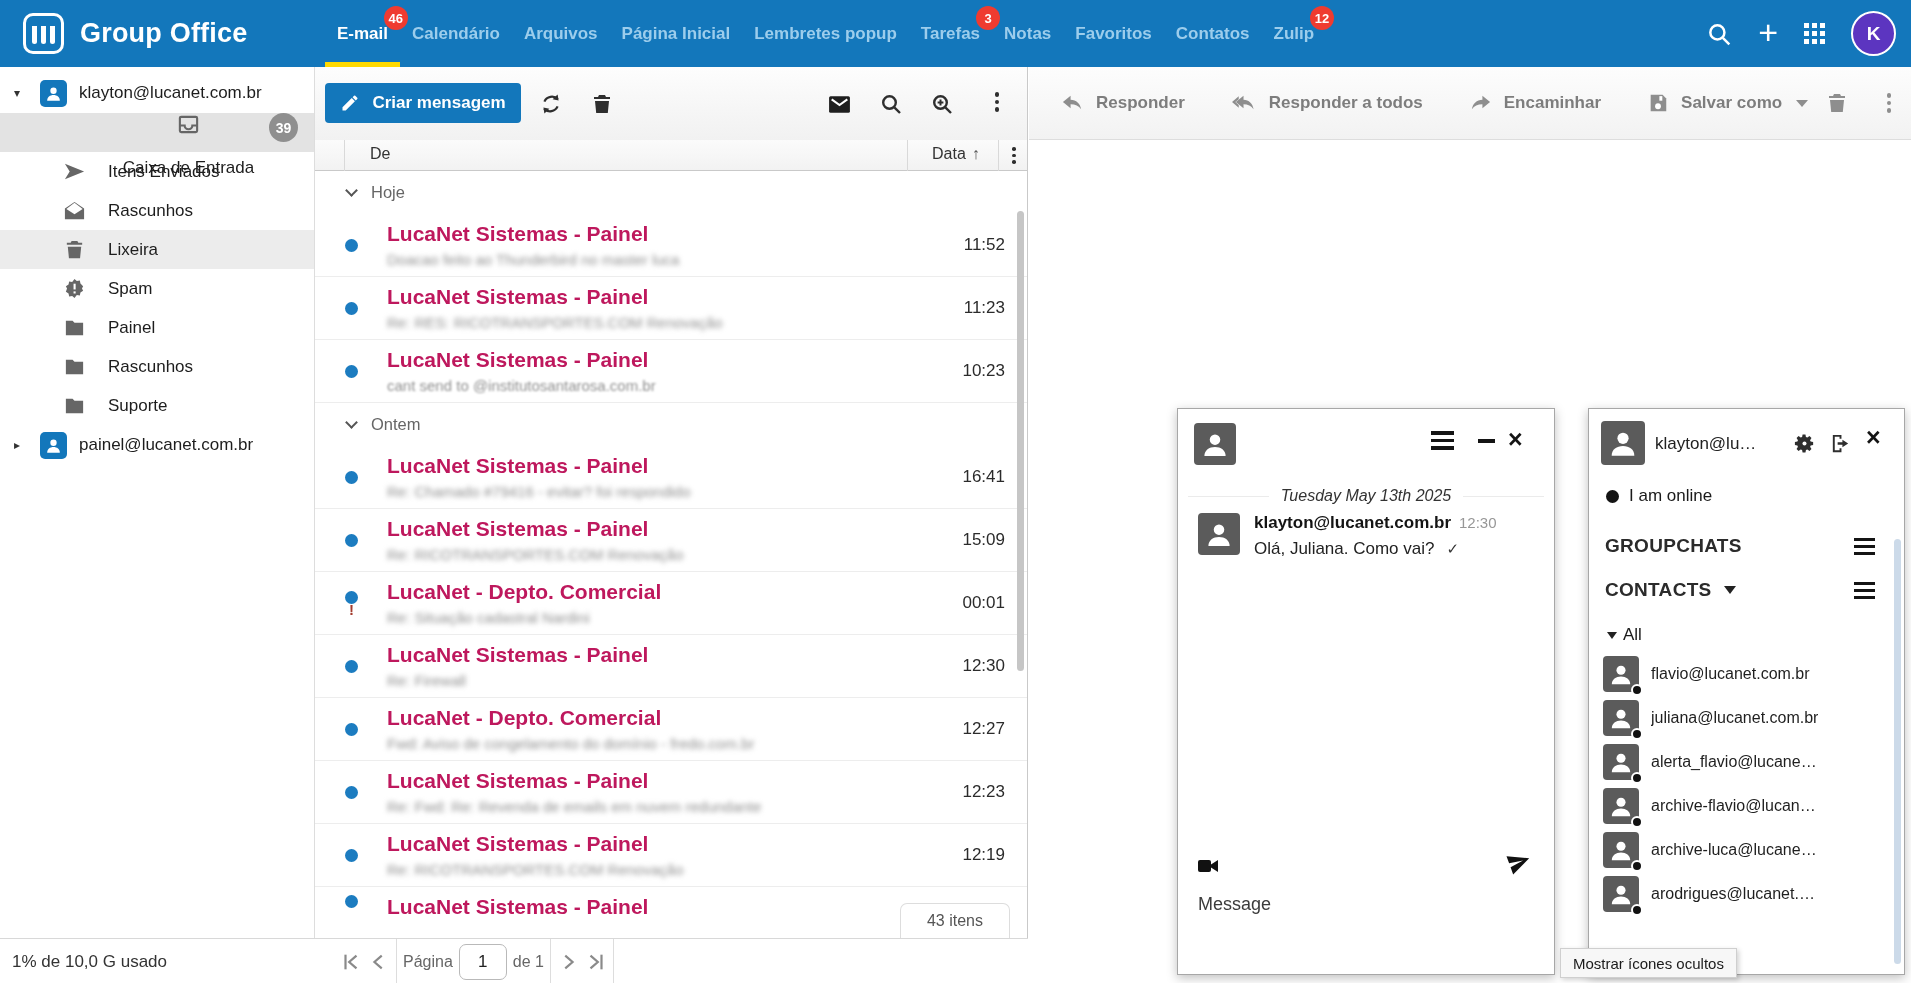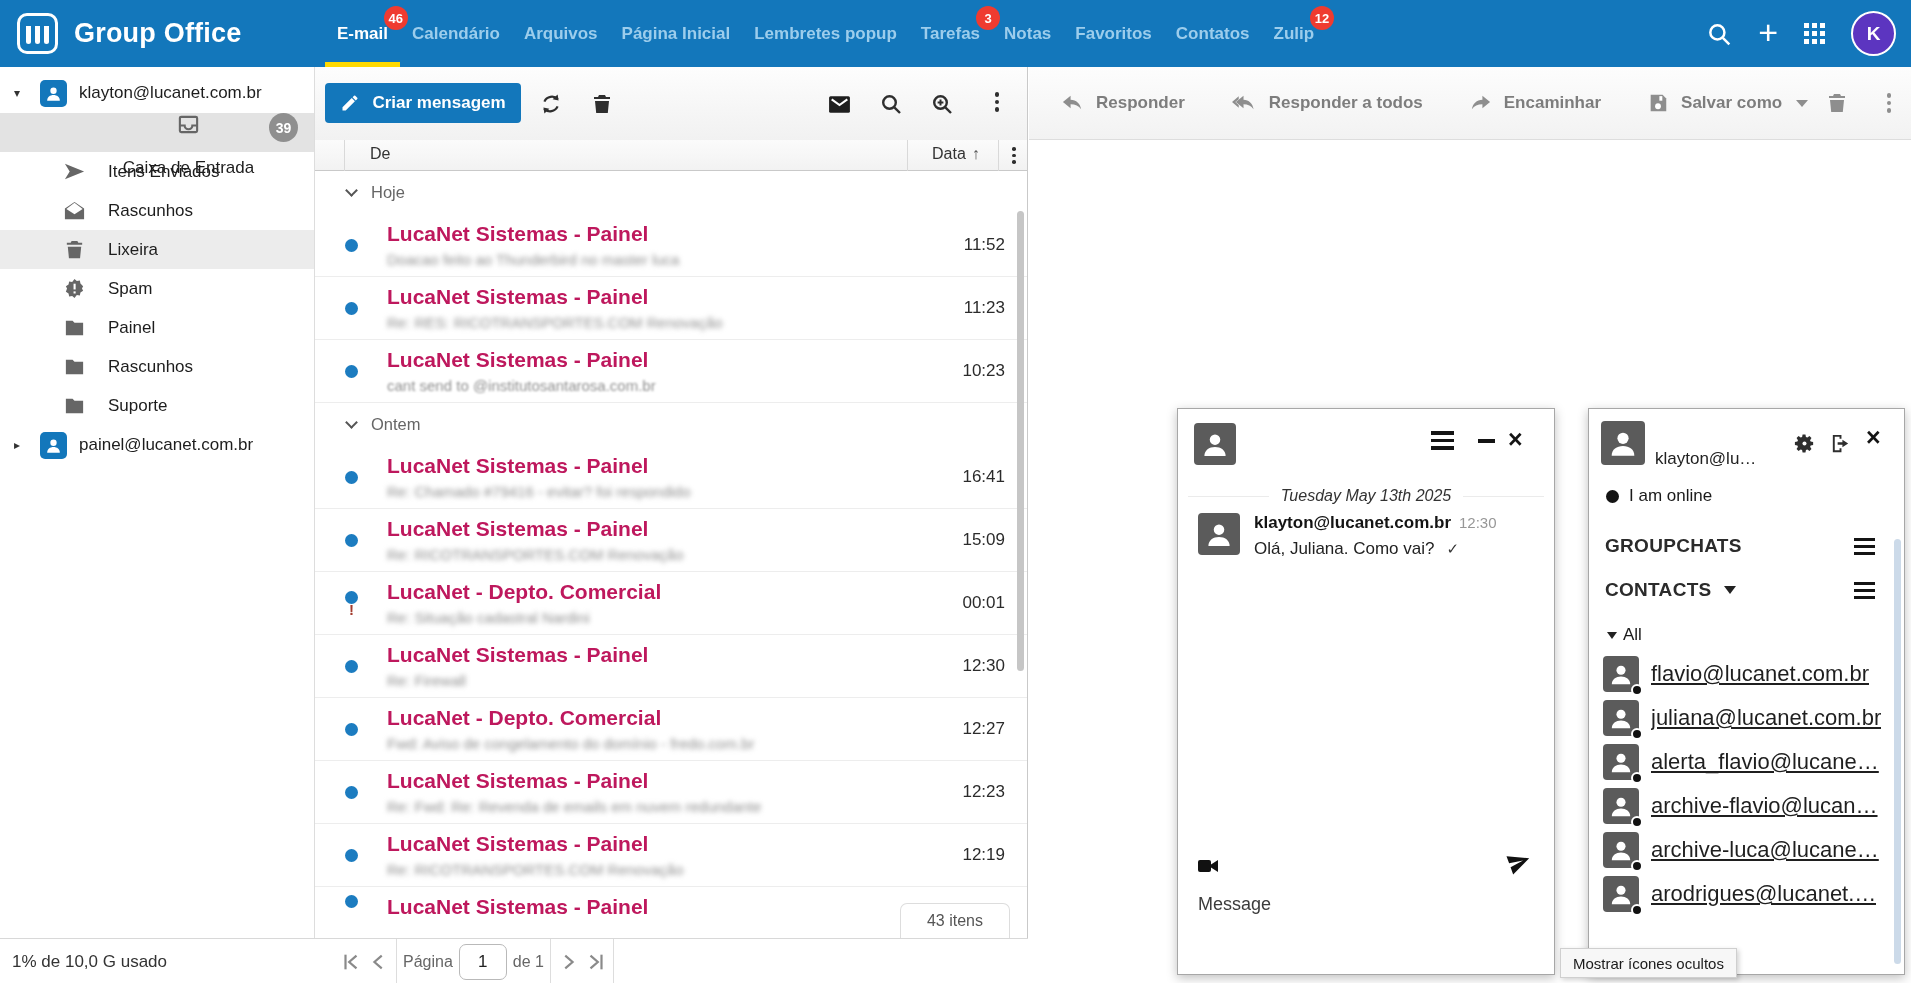--- a/index.html
+++ b/index.html
@@ -1,21 +1,21 @@
 <!DOCTYPE html>
 <html><head>
 <meta charset="utf-8">
 <style>
   * { margin:0; padding:0; box-sizing:border-box; }
   html,body { width:1911px; height:983px; overflow:hidden; font-family:"Liberation Sans",sans-serif; background:#fff; }
   svg { display:block; }
 
   
   .topbar { position:absolute; left:0; top:0; width:1911px; height:67px; background:#1377bb; display:flex; align-items:center; }
-  .logo { display:flex; align-items:center; gap:16px; margin-left:17px; }
+  .logo { display:flex; align-items:center; gap:16px; margin-left:23px; }
   .logo-badge { width:41px; height:41px; border:3px solid #fff; border-radius:10px; display:flex; align-items:flex-start; justify-content:center; gap:4px; padding-top:7px; }
   .logo-badge i { display:block; width:5px; height:21px; background:#fff; border-radius:3px; position:relative; }
   .logo-badge i::before { content:""; position:absolute; top:-2px; left:0; width:5px; height:5px; background:#1377bb; }
   .logo-text { color:#fff; font-size:27px; font-weight:700; letter-spacing:.2px; }
   .tabs { position:absolute; left:337px; top:0; height:67px; display:flex; align-items:center; gap:24px; }
   .tab { position:relative; height:67px; display:flex; align-items:center; color:#9ccdec; font-size:17px; font-weight:700; cursor:pointer; white-space:nowrap; }
   .tab.active { color:#ffffff; }
   .tab.active::after { content:""; position:absolute; left:-12px; right:-12px; bottom:0; height:5px; background:#ffd900; }
   .tab-badge { position:absolute; top:6px; right:-20px; min-width:24px; height:24px; padding:0 5px; background:#ef3b30; border-radius:12px; color:#fff; font-size:13px; font-weight:700; display:flex; align-items:center; justify-content:center; }
   .topbar-right { position:absolute; right:15px; top:0; height:67px; display:flex; align-items:center; gap:26px; }
@@ -103,39 +103,39 @@
   .cw-msg-time { font-size:15px; color:#979797; font-weight:400; margin-left:8px; }
   .cw-msg-text { font-size:17px; color:#222; margin-top:6px; }
   .cw-check { font-size:15px; color:#333; margin-left:12px; }
   .cw-cam { position:absolute; left:18px; top:445px; cursor:pointer; }
   .cw-send { position:absolute; right:22px; top:440px; cursor:pointer; }
   .cw-input { position:absolute; left:20px; top:485px; font-size:18px; color:#3c3c3c; cursor:text; }
 
   
   .contwin { position:absolute; left:1588px; top:408px; width:317px; height:567px; background:#fff; border:1px solid #a7a7a7; box-shadow:0 3px 10px rgba(0,0,0,.25); }
   .ct-avatar { position:absolute; left:12px; top:12px; width:44px; height:44px; border-radius:4px; background:#5b5b5b; display:flex; align-items:center; justify-content:center; }
-  .ct-title { position:absolute; left:66px; top:40px; font-size:17px; color:#222; }
+  .ct-title { position:absolute; left:66px; top:25px; font-size:17px; color:#222; }
   .ct-gear { position:absolute; left:204px; top:23px; cursor:pointer; }
   .ct-exit { position:absolute; left:240px; top:23px; cursor:pointer; }
   .ct-close { position:absolute; left:277px; top:16px; }
   .ct-status { position:absolute; left:17px; top:77px; display:flex; align-items:center; gap:10px; }
   .ct-status-dot { width:13px; height:13px; border-radius:50%; background:#141414; }
   .ct-status-text { font-size:17px; color:#1a1a1a; }
   .ct-section { position:absolute; left:16px; width:270px; display:flex; align-items:center; }
   .ct-sec-label { font-size:19px; font-weight:600; color:#2b2b2b; letter-spacing:.3px; }
   .ct-sec-hamb { margin-left:auto; }
   .ct-sec-hamb i { width:21px; height:3px; background:#141414; }
   .tri-down { width:0; height:0; border-left:6px solid transparent; border-right:6px solid transparent; border-top:8px solid #222; margin-left:12px; }
   .ct-all { position:absolute; left:18px; top:216px; display:flex; align-items:center; gap:6px; font-size:17px; color:#1a1a1a; }
   .ct-all .tri-down { margin-left:0; border-top-width:7px; border-left-width:5px; border-right-width:5px; }
   .ct-list { position:absolute; left:0; top:243px; width:100%; }
   .ct-row { height:44px; display:flex; align-items:center; gap:12px; padding-left:14px; cursor:pointer; }
   .ct-row-avatar { position:relative; width:36px; height:36px; border-radius:4px; background:#5b5b5b; display:flex; align-items:center; justify-content:center; flex:0 0 36px; }
   .presence { position:absolute; right:-4px; bottom:-4px; width:12px; height:12px; border-radius:50%; background:#111; border:2px solid #fff; }
-  .ct-row-label { font-size:22px; color:#1f1f1f; white-space:nowrap; overflow:hidden;text-decoration:underline; }
+  .ct-row-label { font-size:16px; color:#1f1f1f; white-space:nowrap; overflow:hidden; }
   .ct-scrollbar { position:absolute; right:3px; top:130px; width:7px; height:425px; background:#ccdae9; border-radius:4px; }
 
   
   .tooltip { position:absolute; left:1560px; top:948px; height:30px; padding:0 12px; background:#f7f7f7; border:1px solid #cfcfcf; box-shadow:2px 2px 5px rgba(0,0,0,.18); display:flex; align-items:center; font-size:15px; color:#1a1a1a; z-index:60; }
 </style>
 </head>
 <body>
 
 <div class="topbar">
   <div class="logo">

